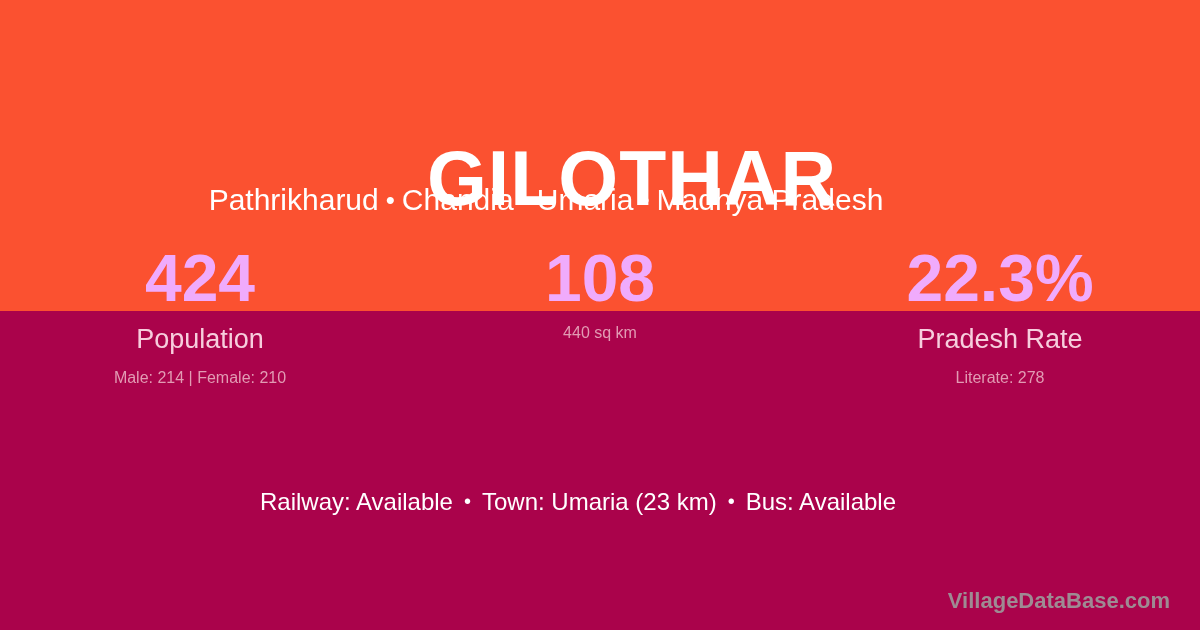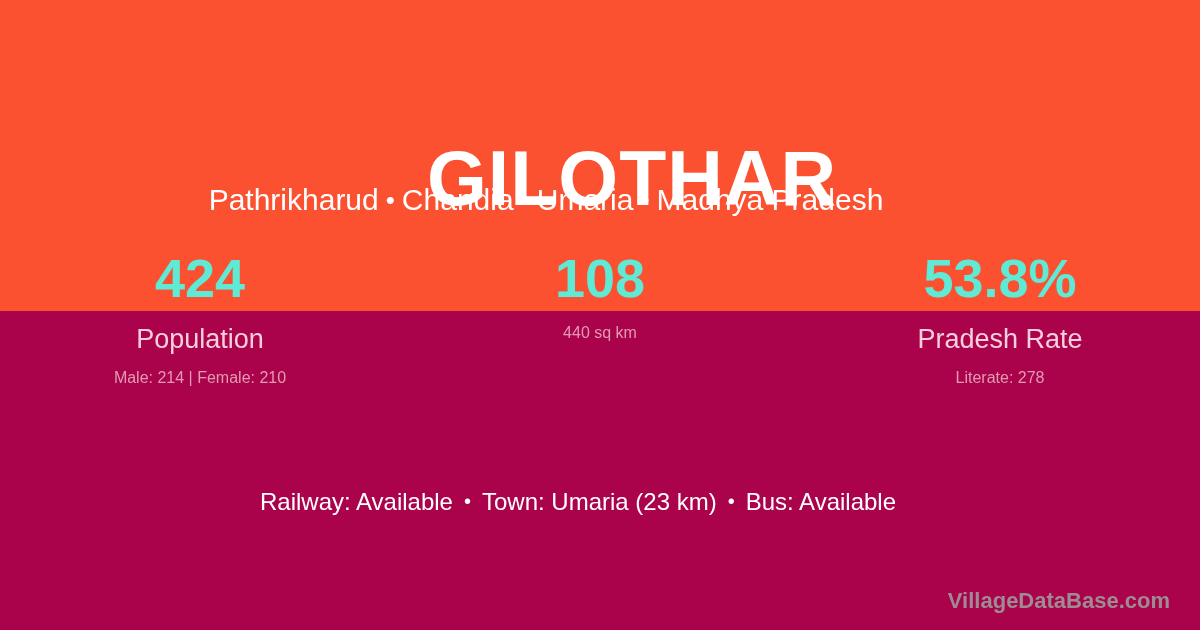--- a/index.html
+++ b/index.html
@@ -70,22 +70,22 @@
     top: 245px;
     width: 1200px;
     display: flex;
     flex-direction: row;
   }
   .stat-col {
     flex: 1 1 0;
     text-align: center;
   }
   .stat-value {
-    color: #5eead4;
-    font-size: 54px;
+    color: #f0abfc;
+    font-size: 66px;
     font-weight: 700;
     line-height: 66px;
     letter-spacing: 0px;
     white-space: nowrap;
   }
   .stat-label {
     color: #F7CEDD;
     font-size: 27px;
     font-weight: 400;
     line-height: 34px;
@@ -151,21 +151,21 @@
       <div class="stat-label">Population</div>
       <div class="stat-sub">Male: 214 | Female: 210</div>
     </div>
 
     <div class="stat-col">
       <div class="stat-value">108</div>
       <div class="stat-sub">440 sq km</div>
     </div>
 
     <div class="stat-col">
-      <div class="stat-value">53.8%</div>
+      <div class="stat-value">22.3%</div>
       <div class="stat-label">Pradesh Rate</div>
       <div class="stat-sub">Literate: 278</div>
     </div>
 
   </div>
 
   <div class="transport-line">
     <span>Railway: Available</span><span class="sep">•</span><span>Town: Umaria (23 km)</span><span class="sep">•</span><span>Bus: Available</span>
   </div>
 

